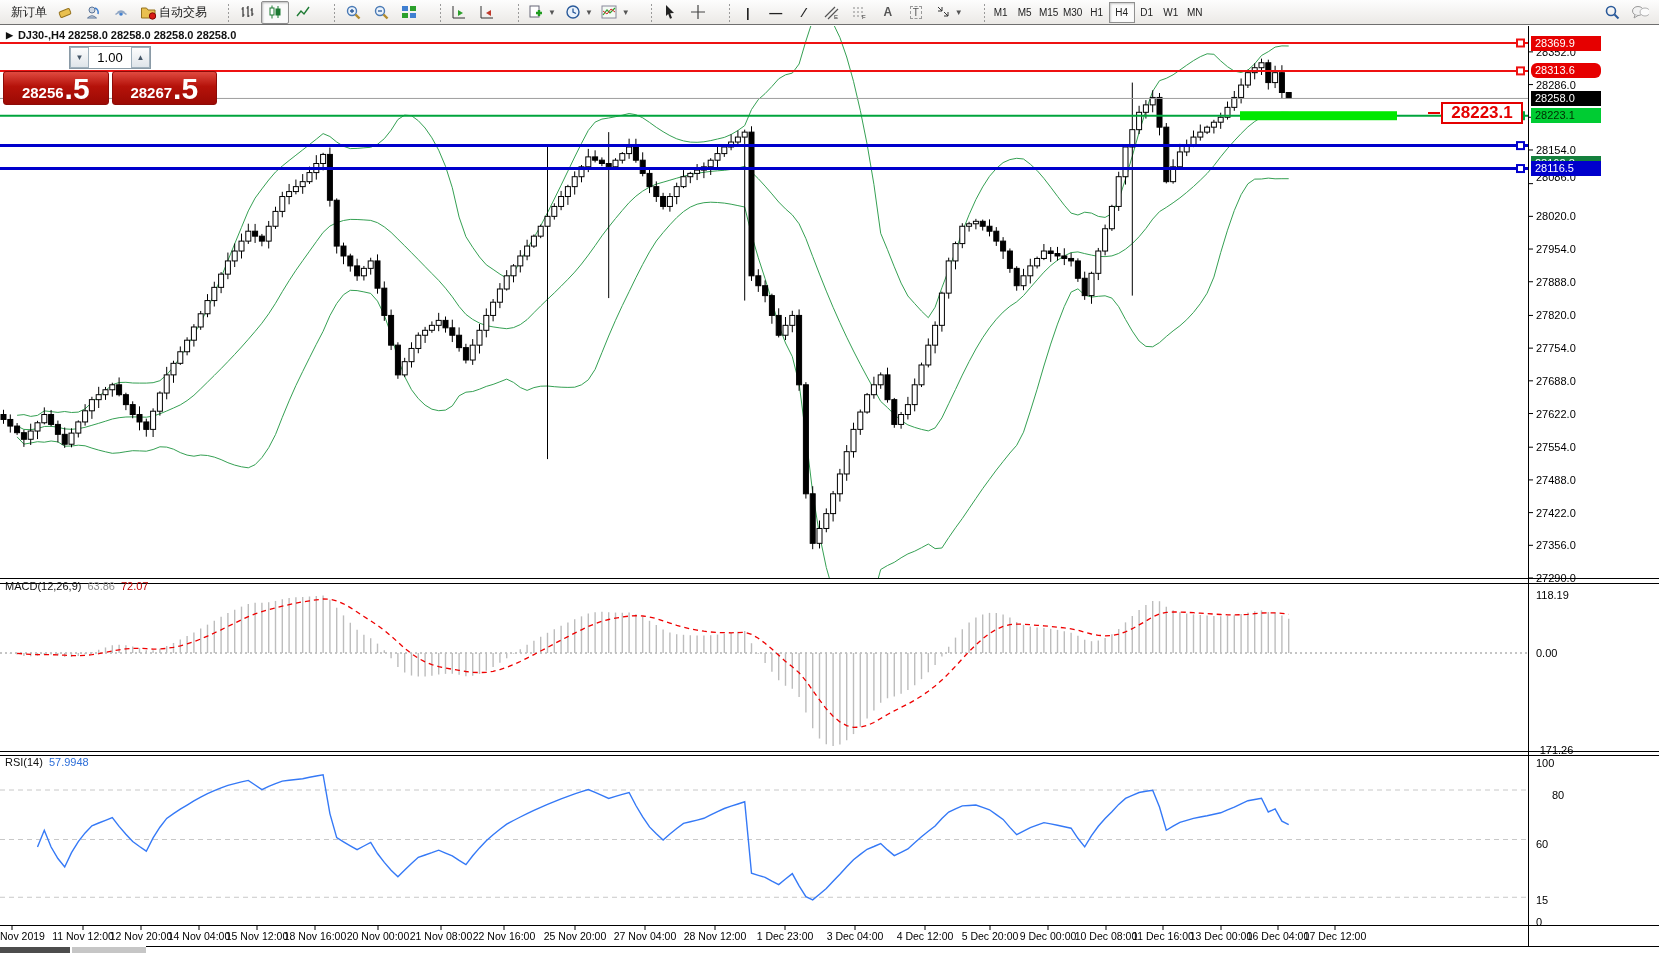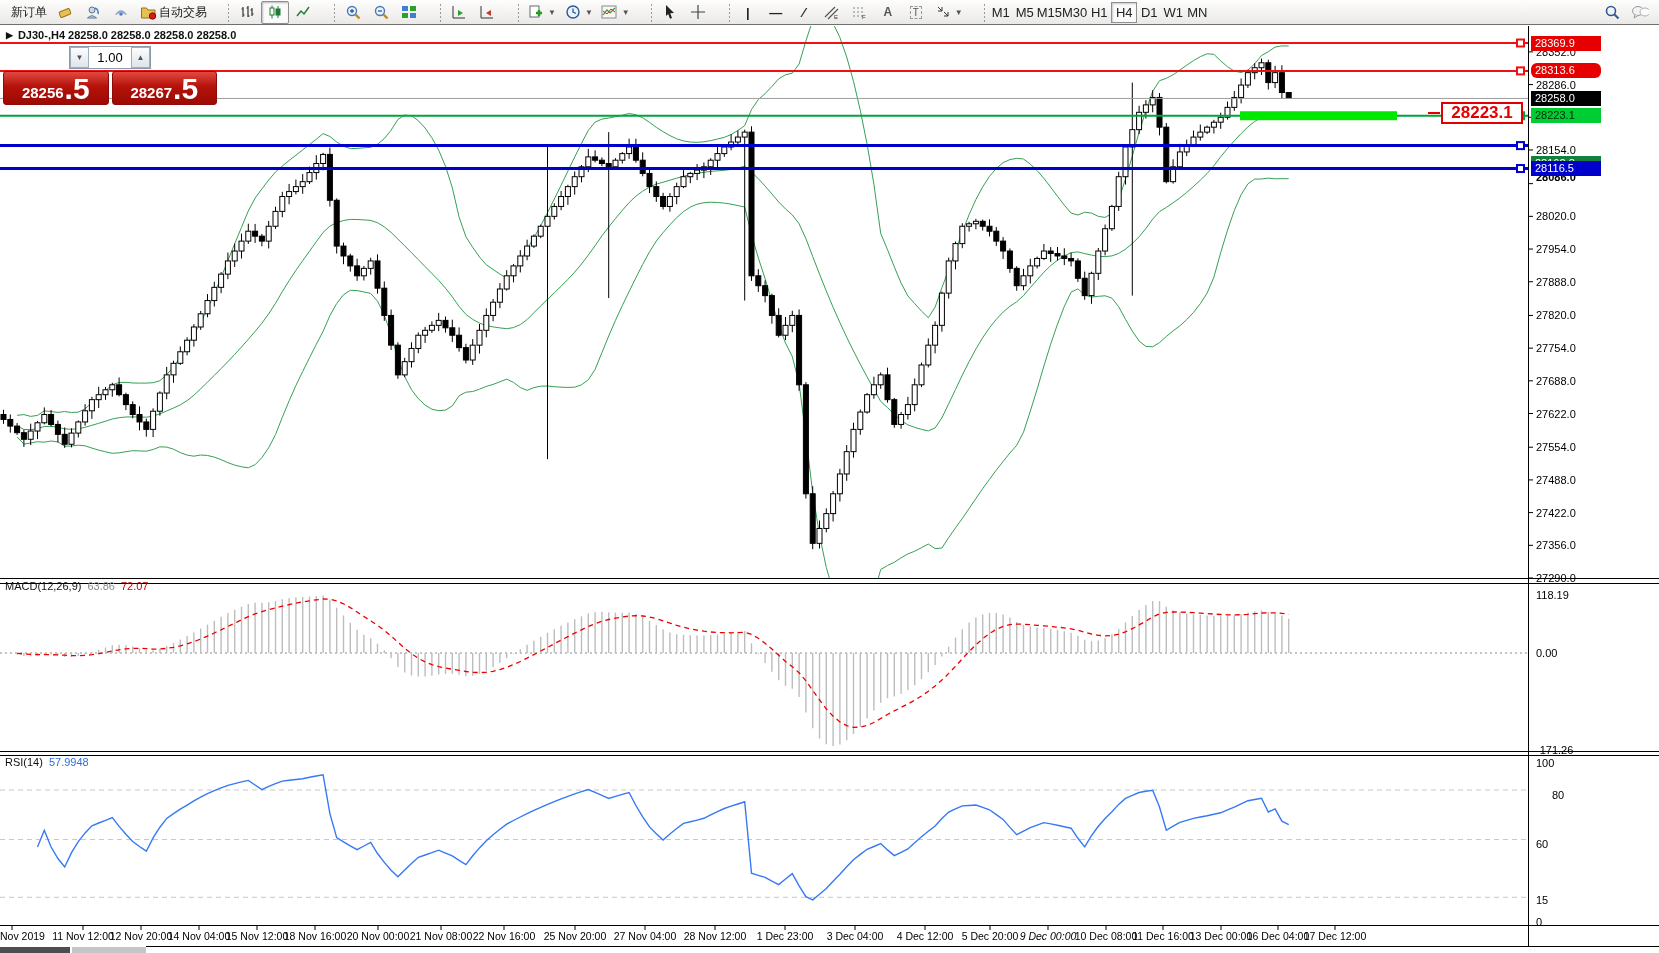--- a/index.html
+++ b/index.html
@@ -10,21 +10,21 @@
   .toolbar{position:absolute;top:0;left:0;width:1659px;height:25px;
     background:linear-gradient(#fdfdfd,#ebe9e6);border-bottom:1px solid #6f6f6f;
     display:flex;align-items:center;box-sizing:border-box;z-index:40;gap:10px;}
   .tgroup{display:flex;align-items:center;height:25px;padding:0 5px 0 7px;position:relative;}
   .tgroup::before{content:"";position:absolute;left:1px;top:3px;bottom:3px;width:3px;
     background-image:radial-gradient(#9a9a9a 35%,transparent 40%);background-size:3px 4px;}
   .tgroup.first::before{display:none;}
   .tbtn{height:21px;min-width:20px;display:flex;align-items:center;justify-content:center;
     padding:0 3px;border:1px solid transparent;border-radius:2px;font-size:12px;color:#1a1a1a;gap:2px;}
   .tbtn.active{background:#fafafa;border:1px solid #8e8e8e;box-shadow:inset 1px 1px 2px rgba(0,0,0,.25);}
-  .tf{font-size:13px;color:#222;min-width:24px;height:19px;display:flex;align-items:center;justify-content:center;}
+  .tf{font-size:10px;color:#222;min-width:24px;height:19px;display:flex;align-items:center;justify-content:center;}
   .tf.active{background:#fbfbfb;border:1px solid #909090;box-shadow:inset 1px 1px 2px rgba(0,0,0,.2);}
   .drop{font-size:8px;color:#555;margin-left:1px;}
   .glyph{font-size:13px;color:#222;font-weight:bold;}
   .toolbar-right{margin-left:auto;display:flex;align-items:center;padding-right:10px;gap:10px;}
 
   
   #chart-svg{position:absolute;left:0;top:0;z-index:1;}
   .symbol-title{position:absolute;left:6px;top:29px;font-size:11px;font-weight:bold;color:#111;z-index:6;display:flex;gap:5px;align-items:center;}
   .symbol-title .arr{font-size:9px;}
 
@@ -1003,21 +1003,21 @@
   </div>
   <div class="ind-label" style="top:756px;">
     <span>RSI(14)</span><span class="vb">57.9948</span>
   </div>
 
   <div id="price-axis">
       <div class="ptick" style="top: 45.868px;">28352.0</div>
       <div class="ptick" style="top: 78.5657px;">28286.0</div>
       <div class="ptick" style="top: 111.263px;">28220.0</div>
       <div class="ptick" style="top: 143.961px;">28154.0</div>
-      <div class="ptick" style="top: 171px; font-weight: bold;">28086.0</div>
+      <div class="ptick" style="top: 171px;">28086.0</div>
       <div class="ptick" style="top: 210.347px;">28020.0</div>
       <div class="ptick" style="top: 243.045px;">27954.0</div>
       <div class="ptick" style="top: 275.743px;">27888.0</div>
       <div class="ptick" style="top: 309.431px;">27820.0</div>
       <div class="ptick" style="top: 342.129px;">27754.0</div>
       <div class="ptick" style="top: 374.827px;">27688.0</div>
       <div class="ptick" style="top: 407.525px;">27622.0</div>
       <div class="ptick" style="top: 441.213px;">27554.0</div>
       <div class="ptick" style="top: 473.911px;">27488.0</div>
       <div class="ptick" style="top: 506.609px;">27422.0</div>
@@ -1052,21 +1052,21 @@
       <div class="tlab" style="left: 378px; transform: translateX(-50%);">20 Nov 00:00</div>
       <div class="tlab" style="left: 441px; transform: translateX(-50%);">21 Nov 08:00</div>
       <div class="tlab" style="left: 504px; transform: translateX(-50%);">22 Nov 16:00</div>
       <div class="tlab" style="left: 575px; transform: translateX(-50%);">25 Nov 20:00</div>
       <div class="tlab" style="left: 645px; transform: translateX(-50%);">27 Nov 04:00</div>
       <div class="tlab" style="left: 715px; transform: translateX(-50%);">28 Nov 12:00</div>
       <div class="tlab" style="left: 785px; transform: translateX(-50%);">1 Dec 23:00</div>
       <div class="tlab" style="left: 855px; transform: translateX(-50%);">3 Dec 04:00</div>
       <div class="tlab" style="left: 925px; transform: translateX(-50%);">4 Dec 12:00</div>
       <div class="tlab" style="left: 990px; transform: translateX(-50%);">5 Dec 20:00</div>
-      <div class="tlab" style="left: 1048px; transform: translateX(-50%); font-style: italic;">9 Dec 00:00</div>
+      <div class="tlab" style="left: 1048px; transform: translateX(-50%);">9 Dec 00:00</div>
       <div class="tlab" style="left: 1106px; transform: translateX(-50%);">10 Dec 08:00</div>
       <div class="tlab" style="left: 1163px; transform: translateX(-50%);">11 Dec 16:00</div>
       <div class="tlab" style="left: 1221px; transform: translateX(-50%);">13 Dec 00:00</div>
       <div class="tlab" style="left: 1278px; transform: translateX(-50%);">16 Dec 04:00</div>
       <div class="tlab" style="left: 1335px; transform: translateX(-50%);">17 Dec 12:00</div>
     </div>
 
   <div class="bottom-strip-dark"></div>
   <div class="bottom-strip-light"></div>
 </div>

